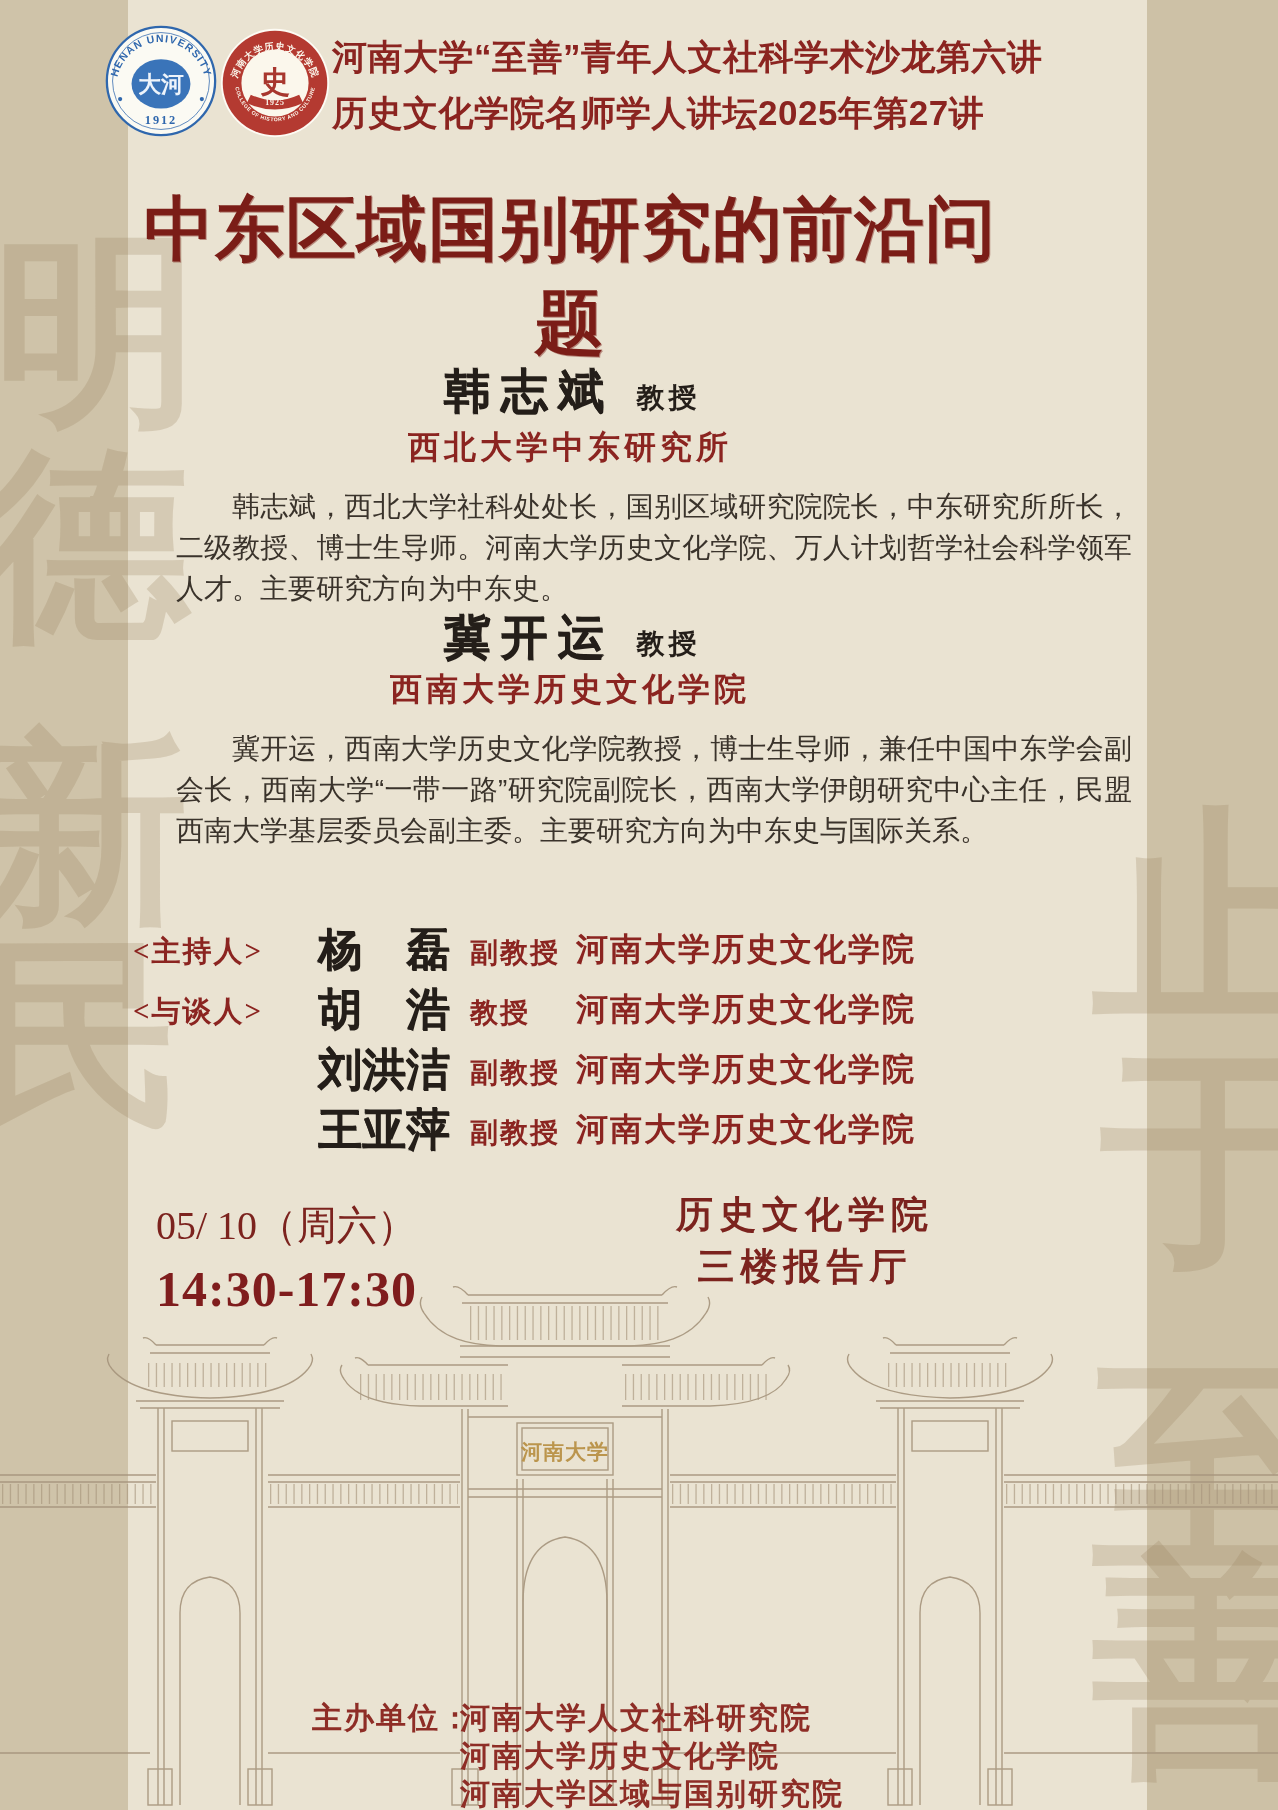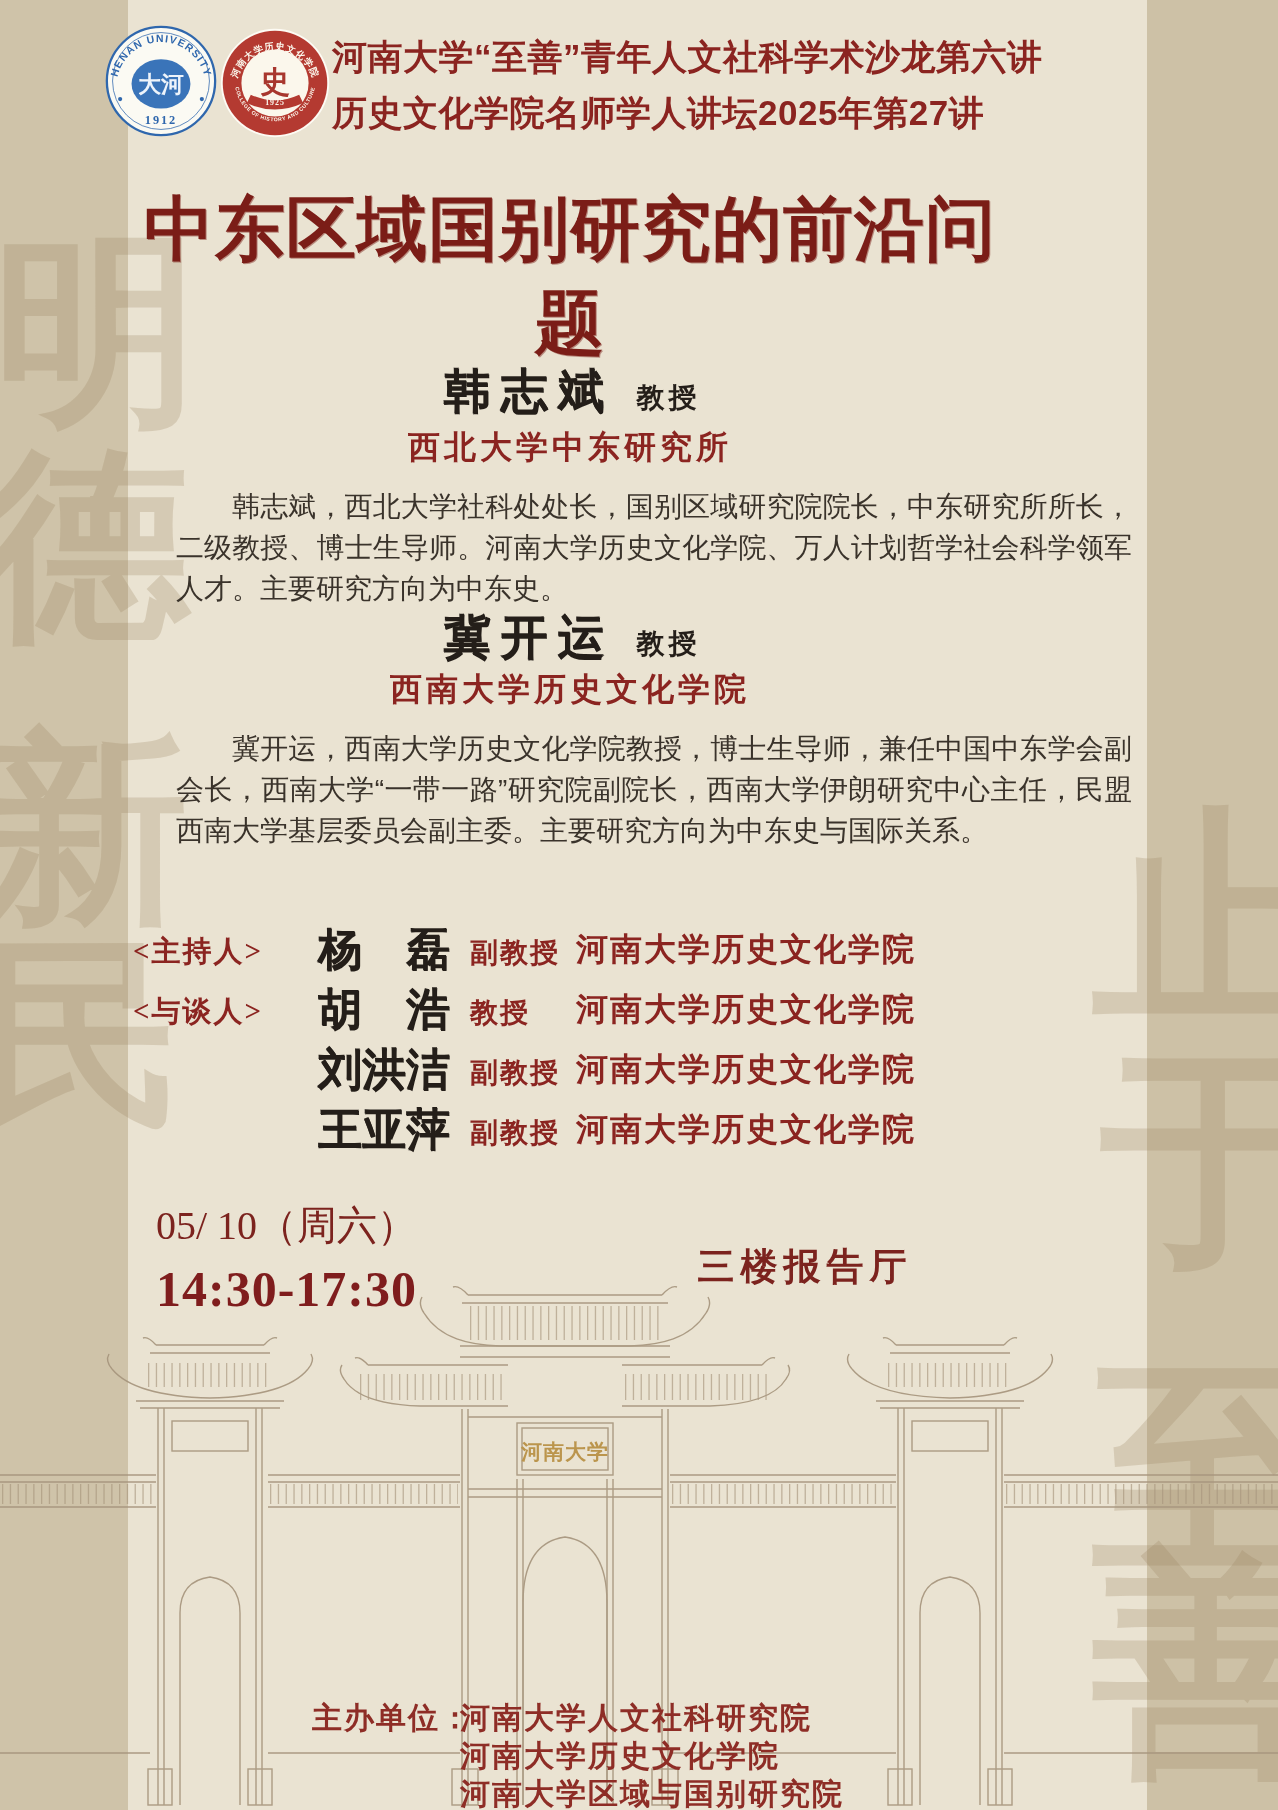--- a/index.html
+++ b/index.html
@@ -155,20 +155,21 @@
   </div>
   <div class="p-row" id="p-row-3">
     <span class="p-role"></span>
     <span class="p-name">王亚萍</span>
     <span class="p-title">副教授</span>
     <span class="p-aff">河南大学历史文化学院</span>
   </div>
 
   <div id="date-line">05/ 10（周六）</div>
   <div id="time-line">14:30-17:30</div>
+  <div id="venue1">历史文化学院</div>
   <div id="venue2">三楼报告厅</div>
 
   <svg id="gate" viewBox="0 0 1278 527">
     <g stroke="#a6957d" stroke-width="1.4" fill="none" opacity="0.92">
 
       <path d="M 0,192 L 156,192 M 0,199 L 156,199 M 0,224 L 156,224 M 0,470 L 150,470"></path>
       <line x1="2" y1="211" x2="154" y2="211" stroke-width="20" stroke-dasharray="1.3 6.5" opacity="0.7"></line>
       <path d="M 268,192 L 460,192 M 268,199 L 460,199 M 268,224 L 460,224 M 268,470 L 460,470"></path>
       <line x1="270" y1="211" x2="458" y2="211" stroke-width="20" stroke-dasharray="1.3 6.5" opacity="0.7"></line>
       <path d="M 670,192 L 896,192 M 670,199 L 896,199 M 670,224 L 896,224 M 670,470 L 896,470"></path>

